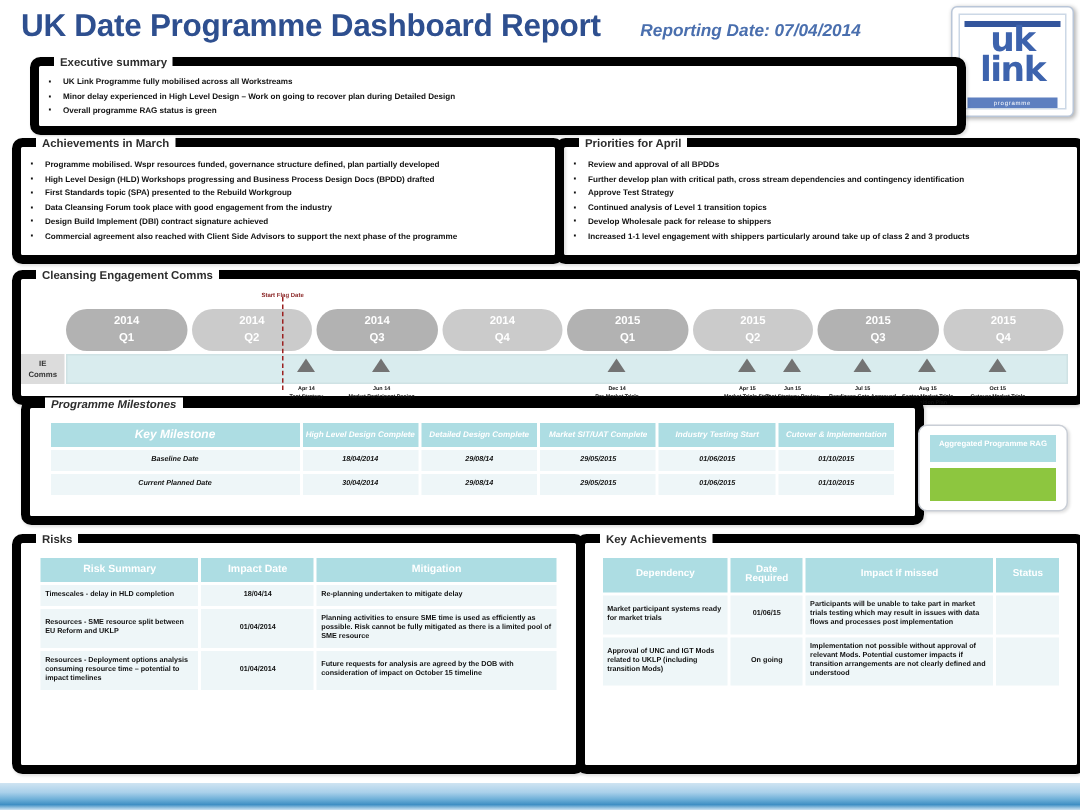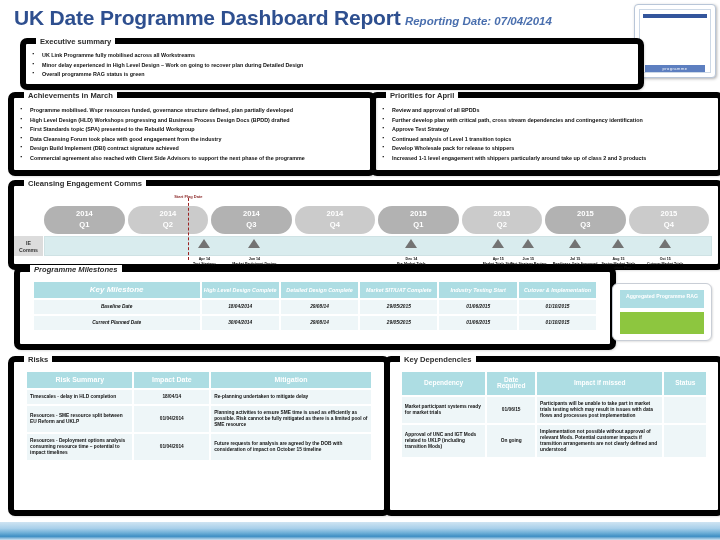--- a/index.html
+++ b/index.html
@@ -11,21 +11,21 @@
   .slide{position:absolute;inset:0;background:#fff;}
 
   
   .hdr{position:absolute;left:14px;top:6px;right:14px;height:24px;}
   .hdr-title{
     font-size:21px;font-weight:bold;color:#2e4f8f;letter-spacing:-.2px;
     display:inline-block;vertical-align:baseline;
   }
   .hdr-date{
     font-size:11.5px;font-style:italic;color:#4a6fae;font-weight:bold;
-    display:inline-block;margin-left:0;vertical-align:baseline;
+    display:inline-block;margin-left:22px;vertical-align:baseline;
   }
 
   
   .logo{
     position:absolute;right:4px;top:4px;width:80px;height:72px;
     border:1px solid #b9c6d8;border-radius:4px;background:#fff;
     box-shadow:1px 1px 3px rgba(0,0,0,.3);overflow:hidden;
   }
   .logo-inner{position:absolute;inset:4px;border:1px solid #ccd8e6;}
   .logo-bar{position:absolute;left:8px;right:8px;height:4px;background:#33559c;}
@@ -116,20 +116,21 @@
 <div class="slide">
 
   <div class="hdr">
     <span class="hdr-title">UK Date Programme Dashboard Report</span>
     <span class="hdr-date">Reporting Date: 07/04/2014</span>
   </div>
 
   <div class="logo">
     <div class="logo-inner"></div>
     <div class="logo-bar" style="top:9px"></div>
+    <div class="logo-txt">uk<br>link</div>
     <div class="logo-sub">programme</div>
   </div>
 
   <div class="grp" style="left:20px;top:38px;width:612px;height:40px;">
     <span class="lg">Executive summary</span>
     <ul class="bl" style="margin-top:7px;">
       <li>UK Link Programme fully mobilised across all Workstreams</li>
       <li>Minor delay experienced in High Level Design – Work on going to recover plan during Detailed Design</li>
       <li>Overall programme RAG status is green</li>
     </ul>
@@ -297,21 +298,21 @@
           <tr>
             <td class="">Resources - Deployment options analysis consuming resource time – potential to impact timelines</td>
             <td class="ctr">01/04/2014</td>
             <td class="">Future requests for analysis are agreed by the DOB with consideration of impact on October 15 timeline</td>
           </tr>
         </tbody>
     </table>
   </div>
 
   <div class="grp" style="left:384px;top:356px;width:328px;height:148px;">
-    <span class="lg">Key Dependencies</span>
+    <span class="lg">Key Achievements</span>
     <table class="t" style="margin-top:8px;width:94%;margin-left:3%;">
       <colgroup>
           <col style="width:28%">
           <col style="width:16%">
           <col style="width:42%">
           <col style="width:14%">
         </colgroup>
       <thead>
           <tr id="dp-head">
             <th style="font-size: 6.6px;">Dependency</th>

